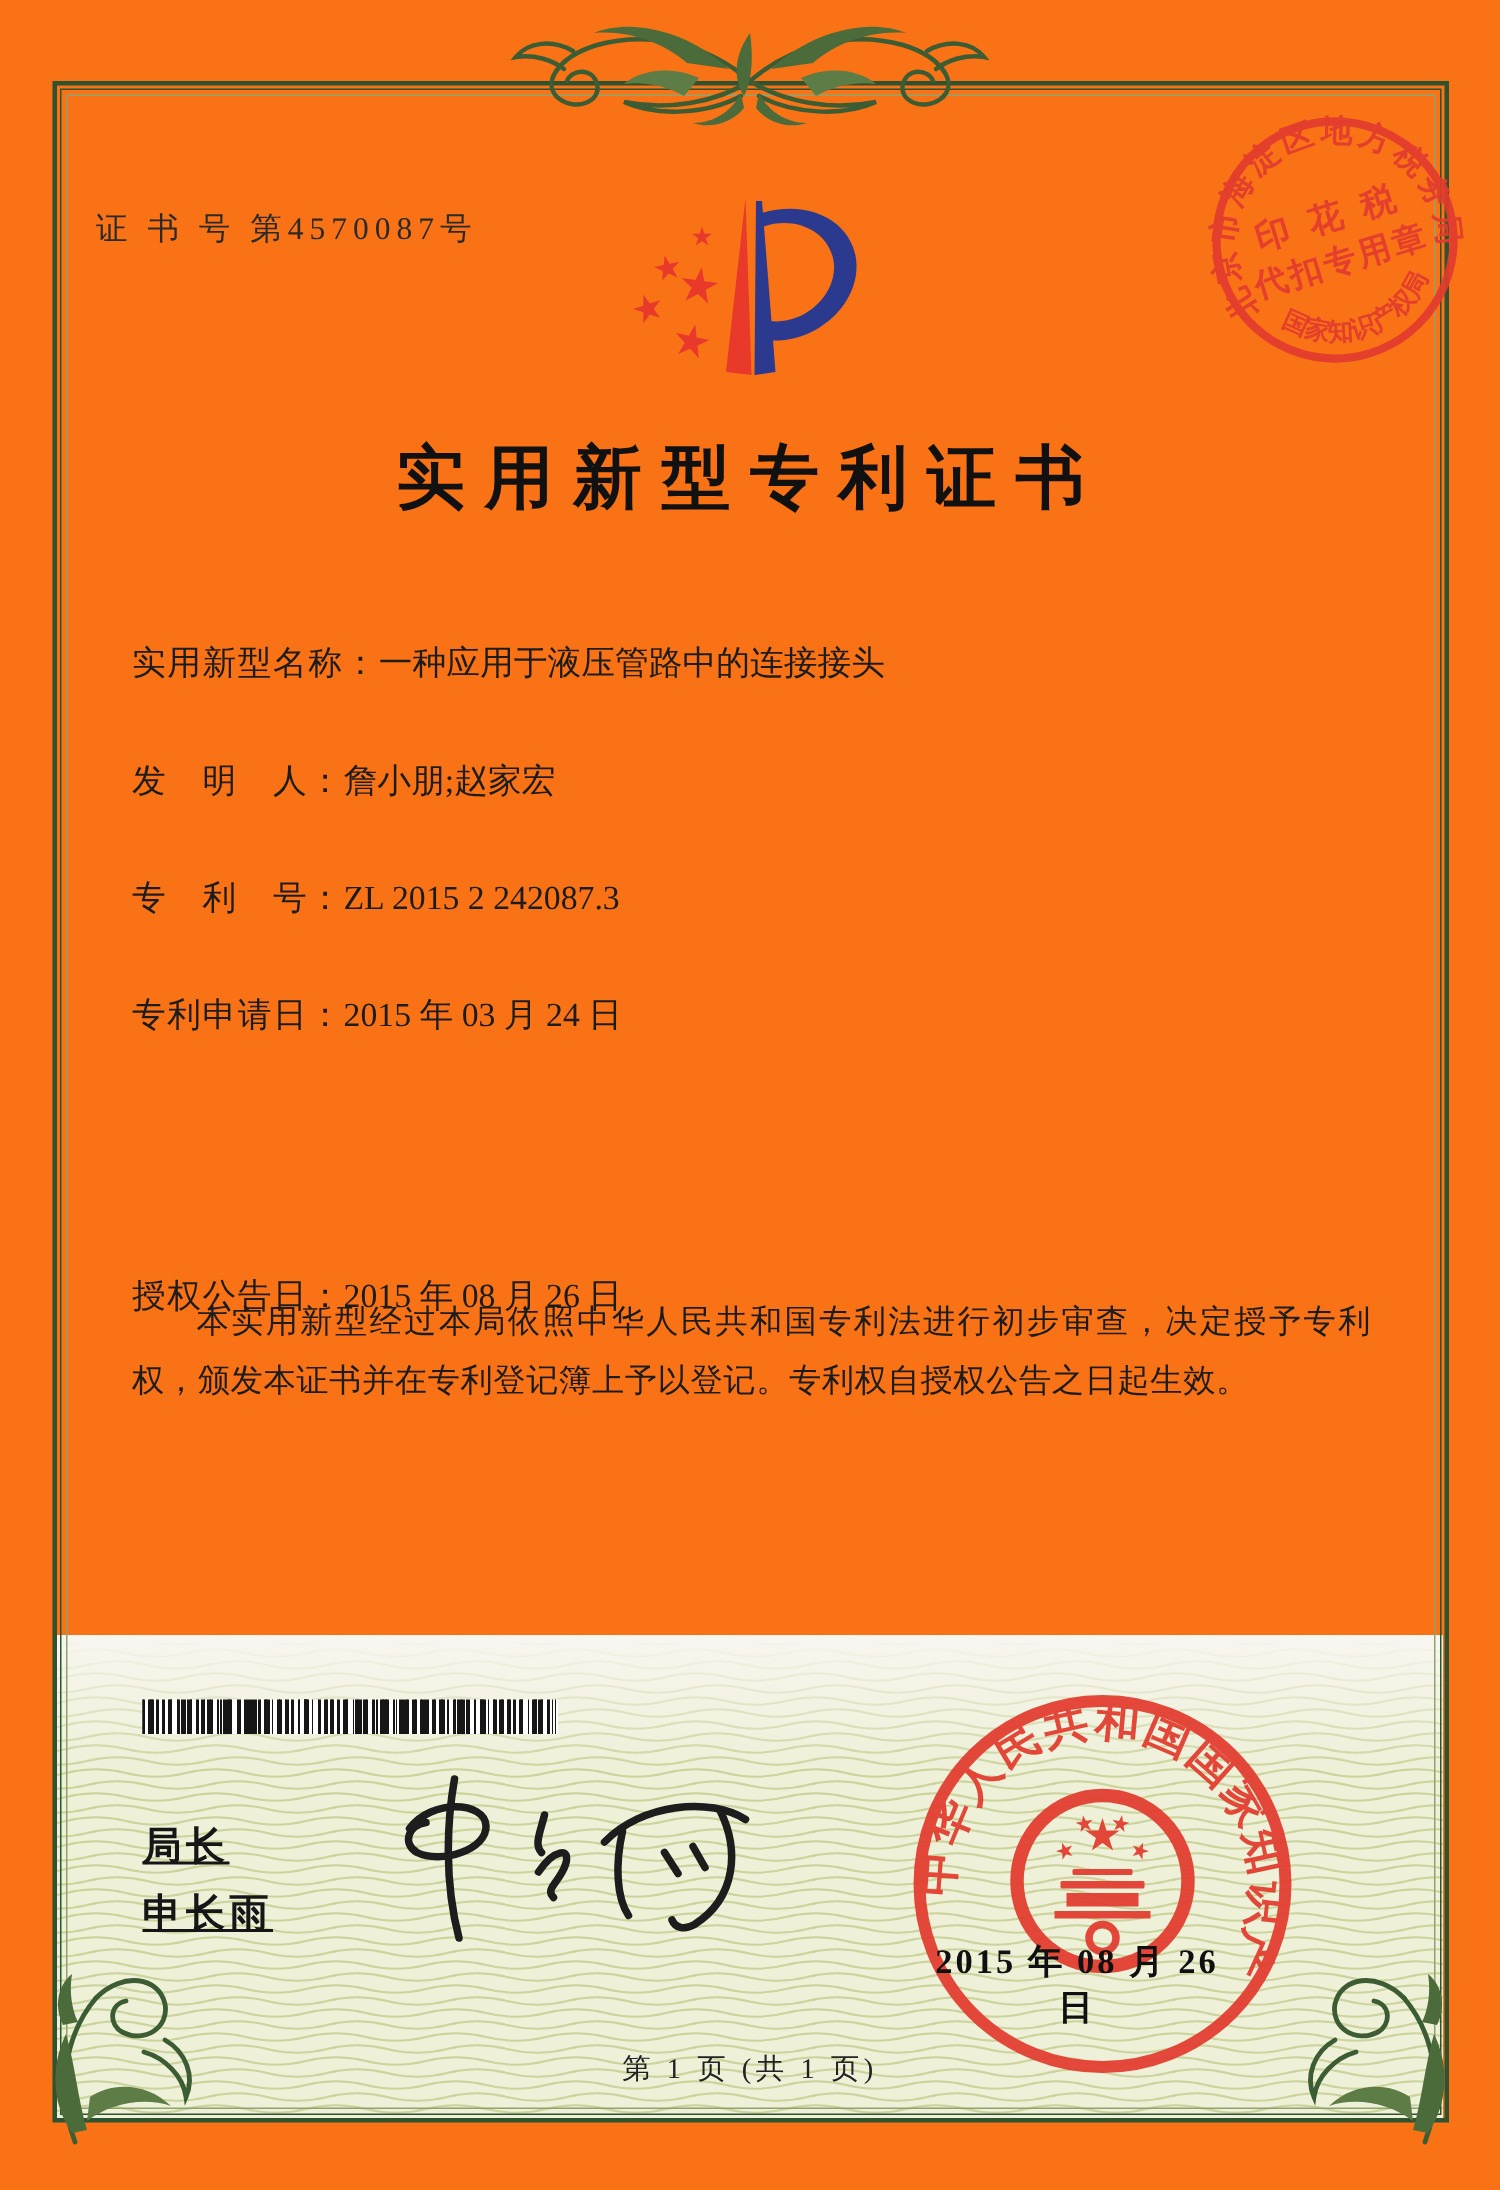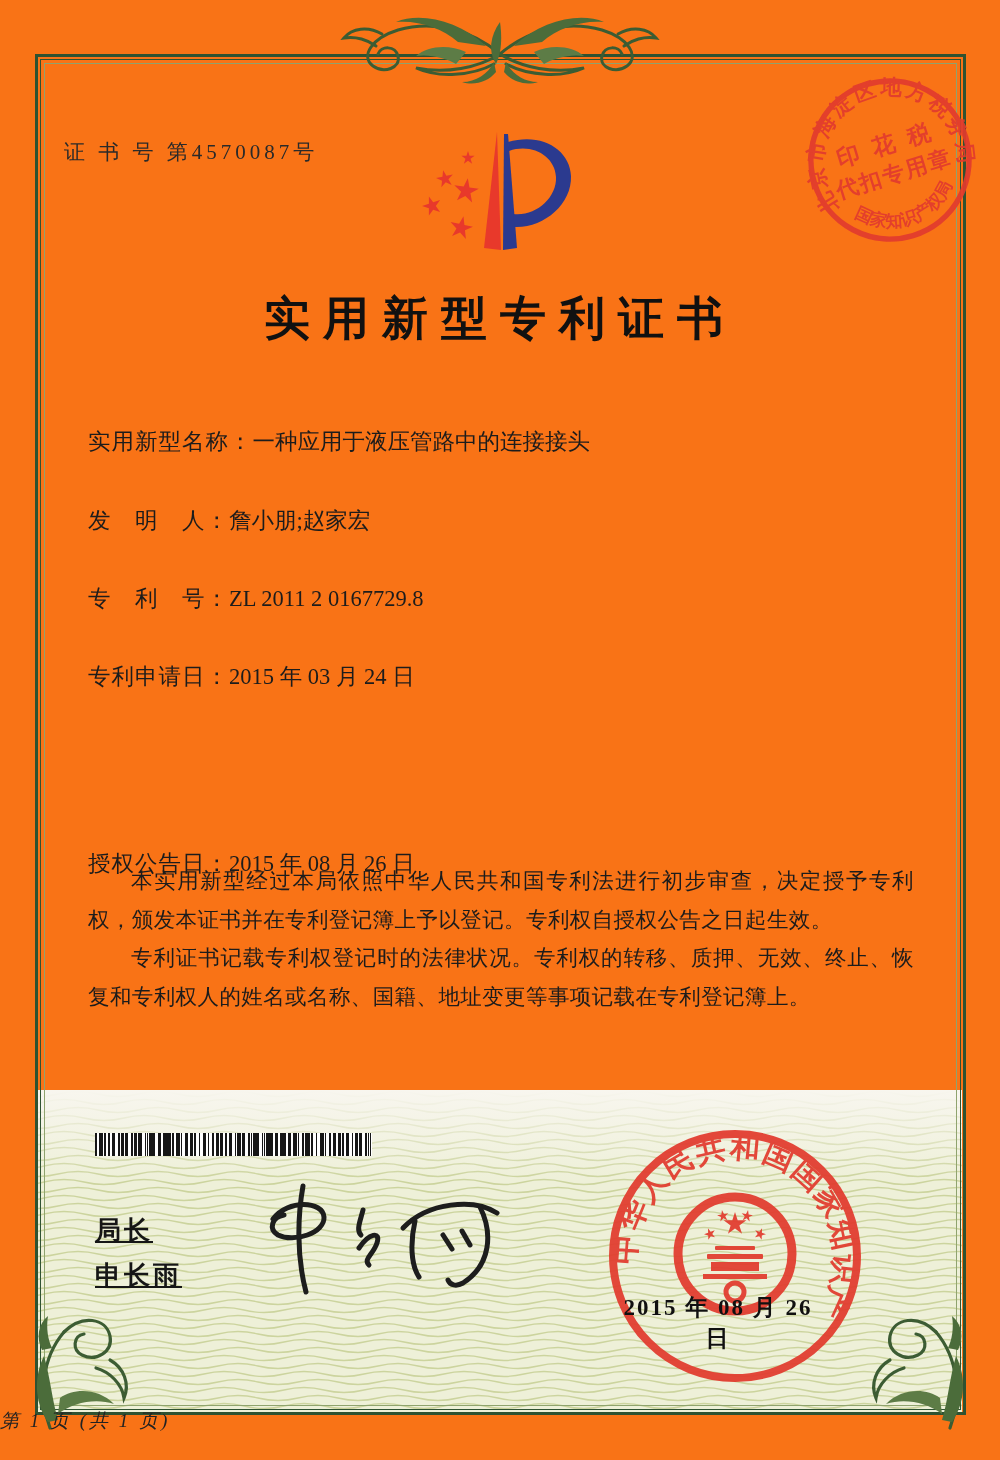--- a/index.html
+++ b/index.html
@@ -54,22 +54,22 @@
   .officer{position:absolute;left:95px;font-family:"Liberation Sans","DejaVu Sans",sans-serif;
     font-weight:700;font-size:26px;color:#161616;letter-spacing:3px;text-decoration:underline;}
   .officer.title-line{top:1213px;}
   .officer.name-line{top:1258px;}
   .signature{position:absolute;left:228px;top:1172px;}
   
   .seal{position:absolute;left:597px;top:1118px;}
   .seal-date{position:absolute;left:608px;top:1292px;width:220px;text-align:center;
     font-size:23px;letter-spacing:2px;color:#101010;font-weight:600;}
   
-  .footer{position:absolute;left:0;top:1408px;width:100%;
-    font-size:19px;letter-spacing:3px;color:#222;font-style:italic;}
+  .footer{position:absolute;left:0;top:1366px;width:100%;text-align:center;
+    font-size:19px;letter-spacing:3px;color:#222;}
   .redstroke{stroke:var(--seal_red);fill:none;}
 </style>
 </head>
 <body>
 
 <div class="page">
 
   <div class="waves">
     <svg width="980" height="324" viewBox="0 0 980 324">
       <defs>
@@ -201,32 +201,31 @@
 
   <h1 class="title">实用新型专利证书</h1>
 
   <div class="field f1">
     <span class="lbl">发　明　人：</span><span class="val">詹小朋;赵家宏</span>
   </div>
   <div class="field f0">
     <span class="lbl">实用新型名称：</span><span class="val">一种应用于液压管路中的连接接头</span>
   </div>
   <div class="field f2">
-    <span class="lbl">专　利　号：</span><span class="val">ZL 2011 2 0167729.8</span>
+    <span class="lbl">专　利　号：</span><span class="val">ZL 2015 2 242087.3</span>
   </div>
   <div class="field f3">
     <span class="lbl">专利申请日：</span><span class="val">2015 年 03 月 24 日</span>
   </div>
   <div class="field f5">
     <span class="lbl">授权公告日：</span><span class="val">2015 年 08 月 26 日</span>
   </div>
 
   <div class="body-text">
     <p>本实用新型经过本局依照中华人民共和国专利法进行初步审查，决定授予专利权，颁发本证书并在专利登记簿上予以登记。专利权自授权公告之日起生效。</p>
-    <p>专利证书记载专利权登记时的法律状况。专利权的转移、质押、无效、终止、恢复和专利权人的姓名或名称、国籍、地址变更等事项记载在专利登记簿上。</p>
   </div>
 
   <div class="barcode"></div>
 
   <div class="officer title-line">局长</div>
   <div class="officer name-line">申长雨</div>
 
   <svg class="signature" width="300" height="140" viewBox="0 0 300 140">
     <g fill="none" stroke="#1d1d1d" stroke-width="5" stroke-linecap="round" stroke-linejoin="round">
       <path d="M75,14 C70,42 68,82 78,120"></path>

